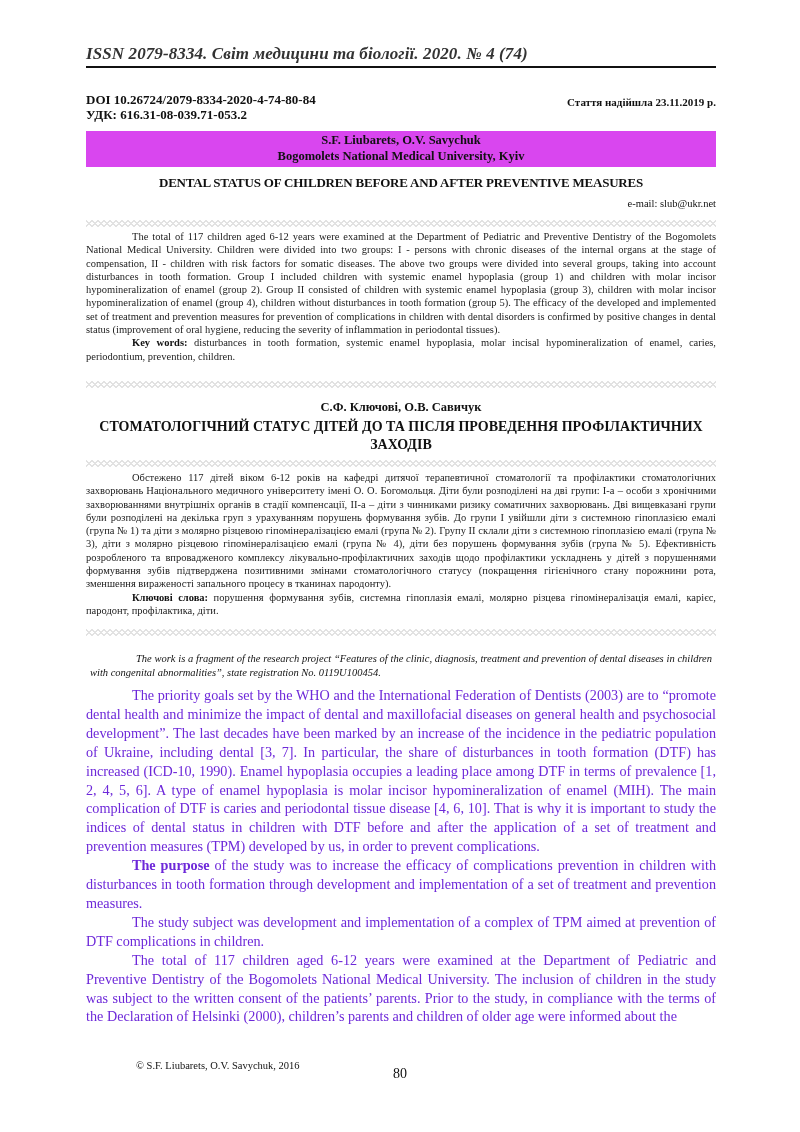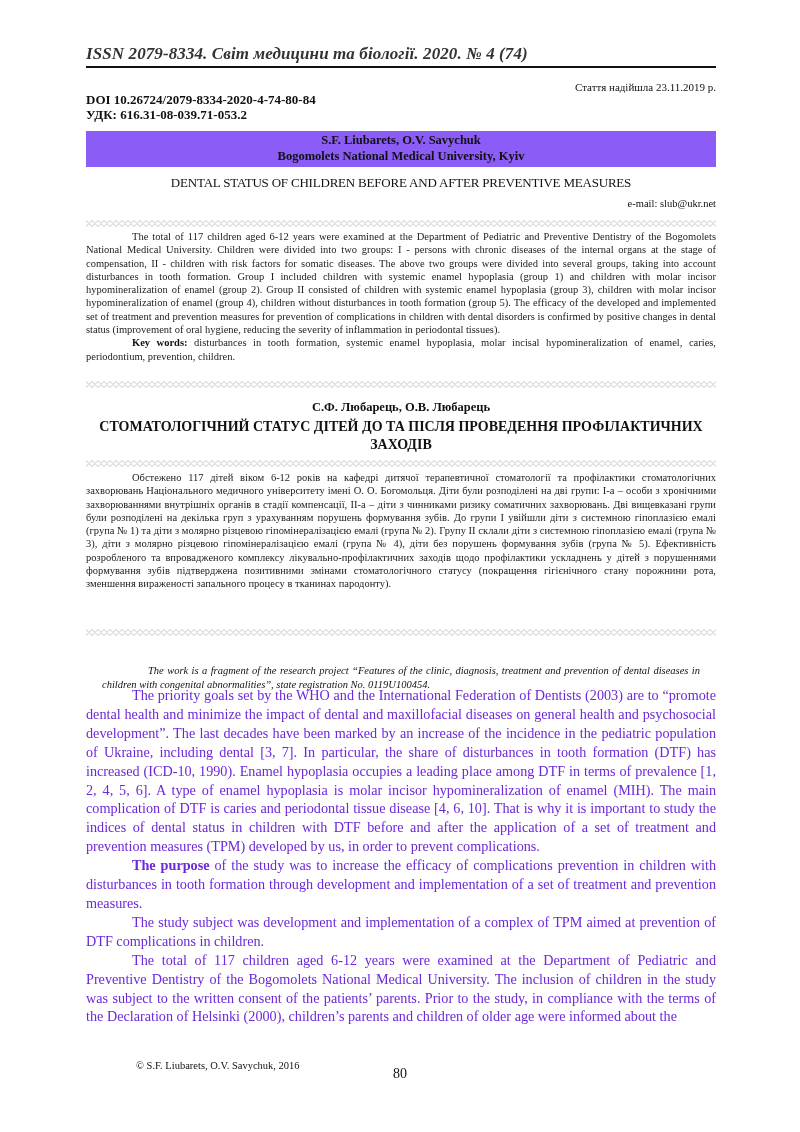--- a/index.html
+++ b/index.html
@@ -9,33 +9,33 @@
     }
     .journal-header {
       position: absolute; left: 86px; top: 44px; width: 630px;
       font-style: italic; font-weight: bold; font-size: 17px; color: #333;
       letter-spacing: 0.1px;
     }
     .header-rule {
       position: absolute; left: 86px; top: 66px; width: 630px; height: 2px; background: #111;
     }
     .received {
-      position: absolute; right: 84px; top: 81px; font-size: 11px; color: #111;
+      position: absolute; right: 84px; top: 96px; font-size: 11px; color: #111; font-weight: bold;
     }
     .doi {
       position: absolute; left: 86px; top: 92px; font-size: 13px; font-weight: bold; line-height: 15px;
     }
     .author-box {
       position: absolute; left: 86px; top: 131px; width: 630px; height: 35px;
-      background: #8b5cf6; text-align: center; font-weight: bold; font-size: 12.5px; line-height: 16px;
+      background: #d946ef; text-align: center; font-weight: bold; font-size: 12.5px; line-height: 16px;
       padding-top: 1px;
     }
     .title-en {
       position: absolute; left: 86px; top: 175px; width: 630px; text-align: center;
-      font-weight: normal; font-size: 13px; letter-spacing: -0.2px;
+      font-weight: bold; font-size: 13px; letter-spacing: -0.2px;
     }
     .email {
       position: absolute; right: 84px; top: 198px; font-size: 10.5px;
     }
     .wavy {
       position: absolute; left: 86px; width: 630px; height: 7px;
       background-image:
         linear-gradient(135deg, transparent 45%, #e2e2e2 45%, #e2e2e2 55%, transparent 55%),
         linear-gradient(45deg, transparent 45%, #e2e2e2 45%, #e2e2e2 55%, transparent 55%);
       background-size: 6px 7px;
@@ -52,21 +52,21 @@
       font-weight: bold; font-size: 12.5px;
     }
     .title-ua {
       position: absolute; left: 86px; top: 418px; width: 630px; text-align: center;
       font-weight: bold; font-size: 14px; line-height: 18px;
     }
     .funding {
       position: absolute; left: 86px; top: 648px; width: 630px; font-size: 10.5px; line-height: 13.5px;
       font-style: italic; text-align: justify;
     }
-    .funding p { margin: 16px; text-indent: 46px; }
+    .funding p { margin: 4px; text-indent: 46px; }
     .body-text {
       position: absolute; left: 86px; top: 686px; width: 630px; font-size: 14.2px; line-height: 18.9px;
       text-align: justify; color: #6d28d9;
     }
     .body-text p { margin: 0; text-indent: 46px; }
     .copyright {
       position: absolute; left: 136px; top: 1060px; font-size: 10.5px;
     }
     .page-number {
       position: absolute; left: 393px; top: 1066px; font-size: 14px;
@@ -93,27 +93,28 @@
 
 <div class="wavy" style="top:220px"></div>
 
 <div class="abstract" style="top:230px">
   <p>The total of 117 children aged 6-12 years were examined at the Department of Pediatric  and Preventive Dentistry of the Bogomolets National Medical University. Children were divided into two groups: I - persons with chronic diseases of the internal organs at the stage of compensation, II - children with risk factors for somatic diseases. The above two groups were divided into several groups, taking into account disturbances in tooth formation. Group I included children with systemic enamel hypoplasia (group 1) and children with molar incisor  hypomineralization of enamel (group 2). Group II consisted of children with systemic enamel hypoplasia (group 3), children with molar incisor hypomineralization of enamel (group 4), children without disturbances in tooth formation (group 5). The efficacy of the developed and implemented set of treatment and prevention measures for prevention of complications in children with dental disorders is confirmed by positive changes in dental status (improvement of oral hygiene, reducing the severity of inflammation in periodontal tissues).</p>
   <p class="kw"><b>Key words:</b><span> disturbances in tooth formation, systemic enamel hypoplasia, molar incisal hypomineralization of enamel, caries, periodontium, prevention, children.</span></p>
 </div>
 
 <div class="wavy" style="top:381px"></div>
 
-<div class="authors-ua">С.Ф. Любарець, О.В. Любарець</div>
+<div class="authors-ua">С.Ф. Ключові, О.В. Савичук</div>
 <div class="title-ua">СТОМАТОЛОГІЧНИЙ СТАТУС ДІТЕЙ ДО ТА ПІСЛЯ ПРОВЕДЕННЯ ПРОФІЛАКТИЧНИХ ЗАХОДІВ</div>
 
 <div class="wavy" style="top:460px"></div>
 
 <div class="abstract" style="top:471px">
   <p>Обстежено 117 дітей віком 6-12 років на кафедрі дитячої терапевтичної стоматології та профілактики стоматологічних захворювань Національного медичного університету імені О. О. Богомольця. Діти були розподілені на дві групи: І-а – особи з хронічними захворюваннями внутрішніх органів в стадії компенсації, ІІ-а – діти з чинниками ризику соматичних захворювань. Дві вищевказані групи були розподілені на декілька груп з урахуванням порушень формування зубів. До групи І увійшли діти з системною гіпоплазією емалі (група № 1) та діти з молярно різцевою гіпомінералізацією емалі (група № 2). Групу ІІ склали діти з системною гіпоплазією емалі (група № 3), діти з молярно різцевою гіпомінералізацією емалі (група № 4), діти без порушень формування зубів (група № 5). Ефективність розробленого та впровадженого комплексу лікувально-профілактичних заходів щодо профілактики ускладнень у дітей з порушеннями формування зубів підтверджена позитивними змінами стоматологічного статусу (покращення гігієнічного стану порожнини рота, зменшення вираженості запального процесу в тканинах пародонту).</p>
+  <p class="kw"><b>Ключові слова:</b><span> порушення формування зубів, системна гіпоплазія емалі, молярно різцева гіпомінералізація емалі, карієс, пародонт, профілактика, діти.</span></p>
 </div>
 
 <div class="wavy" style="top:629px"></div>
 
 <div class="funding">
   <p>The work is a fragment of the research project “Features of the clinic, diagnosis, treatment and prevention of dental diseases in children with congenital abnormalities”, state registration No. 0119U100454.</p>
 </div>
 
 <div class="body-text">
   <p>The priority goals set by the WHO and the International Federation of Dentists (2003) are to “promote dental health and minimize the impact of dental and maxillofacial diseases on general health and psychosocial development”. The last decades have been marked by an increase of the incidence in the pediatric population of Ukraine, including dental [3, 7]. In particular, the share of disturbances in tooth formation (DTF) has increased (ICD-10, 1990). Enamel hypoplasia occupies a leading place among DTF in terms of prevalence [1, 2, 4, 5, 6]. A type of enamel hypoplasia is molar incisor hypomineralization of enamel (MIH). The main complication of DTF is caries and periodontal tissue disease [4, 6, 10]. That is why it is important to study the indices of dental status in children with DTF before and after the application of a set of treatment and prevention measures (TPM) developed by us, in order to prevent complications.</p>

